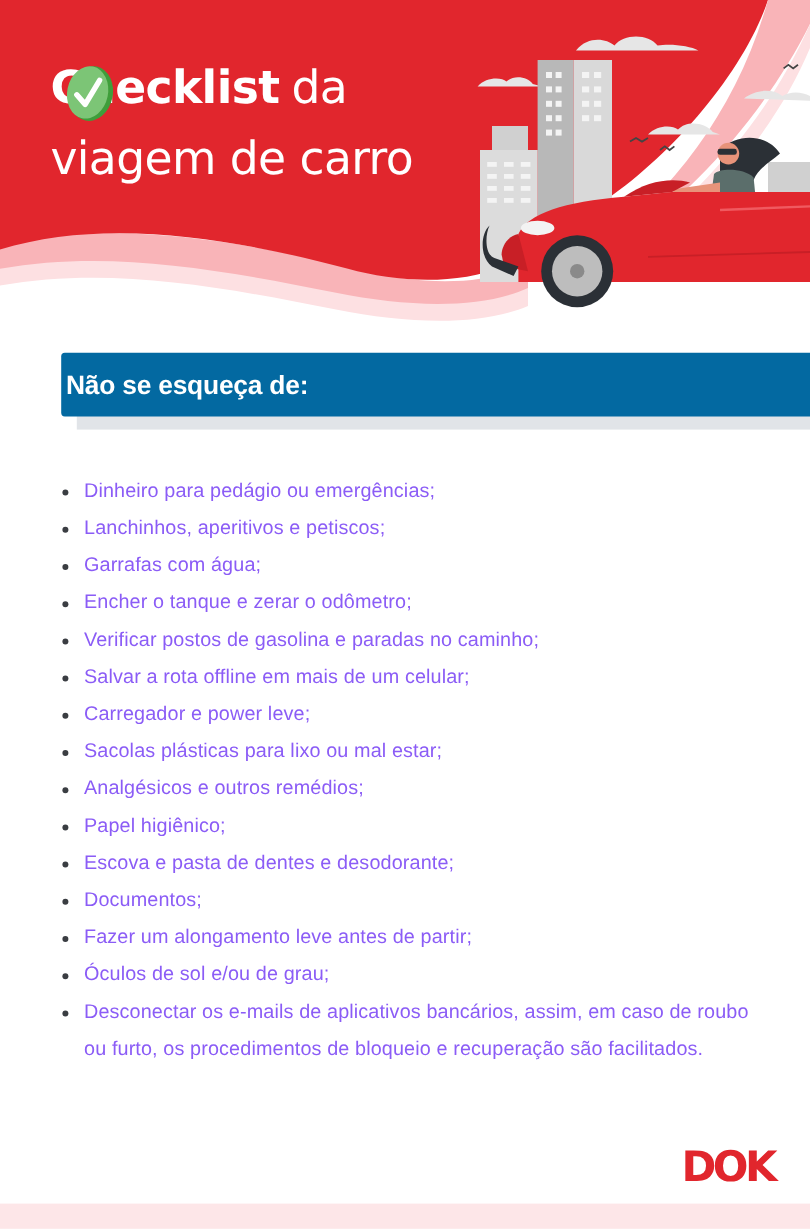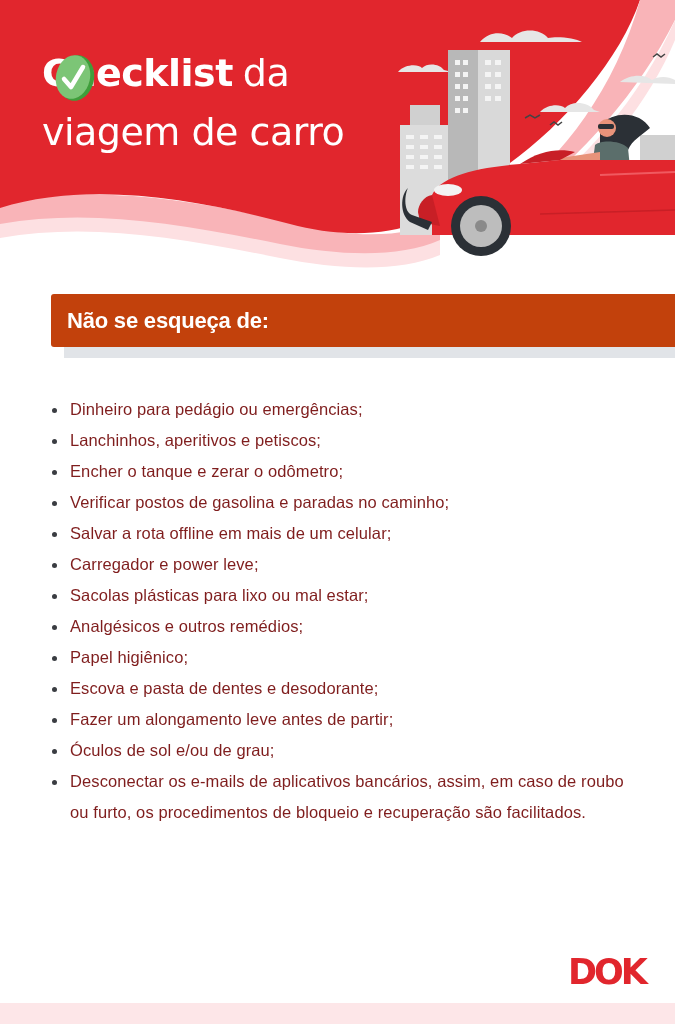--- a/index.html
+++ b/index.html
@@ -19,29 +19,29 @@
   .title .light { font-weight: normal; margin-left: 10px; letter-spacing: -0.5px; }
   .title .l2 { font-size: 38px; font-weight: normal; letter-spacing: -0.5px; white-space: nowrap; margin-top: 16px; }
   .check { display: inline-block; width: 44px; height: 52px; margin-left: 10px; }
 
   .banner-shadow {
     position: absolute; left: 64px; top: 344px; width: 611px; height: 14px;
     background: #e1e4e8;
   }
   .banner {
     position: absolute; left: 51px; top: 294px; width: 624px; height: 53px;
-    background: #c2410c; border-radius: 3px 0 0 3px;
-    box-sizing: border-box; padding-left: 16px;
+    background: #0369a1; border-radius: 3px 0 0 3px;
+    box-sizing: border-box; padding-left: 4px;
     display: flex; align-items: center;
   }
   .banner span { color: #fff; font-size: 22px; font-weight: bold; letter-spacing: -0.2px; }
 
   .list { position: absolute; left: 48px; top: 394px; width: 590px; margin: 0; padding: 0; list-style: none; }
   .list li {
-    position: relative; padding-left: 22px; color: #7f1d1d;
+    position: relative; padding-left: 22px; color: #8b5cf6;
     font-size: 16.5px; line-height: 31px; letter-spacing: 0.1px;
   }
   .list li::before {
     content: ""; position: absolute; left: 4px; top: 14px; width: 5px; height: 5px;
     border-radius: 50%; background: #3a3d42;
   }
   .logo {
     position: absolute; left: 568px; top: 953px; width: 85px; height: 34px;
   }
   .bottom-strip { position: absolute; left: 0; top: 1003px; width: 675px; height: 21px; background: #fde6e8; }
@@ -150,28 +150,30 @@
 </div>
 
 <div class="banner-shadow"></div>
 <div class="banner">
   <span>Não se esqueça de:</span>
 </div>
 
 <ul class="list">
   <li>Dinheiro para pedágio ou emergências;</li>
   <li>Lanchinhos, aperitivos e petiscos;</li>
+  <li>Garrafas com água;</li>
   <li>Encher o tanque e zerar o odômetro;</li>
   <li>Verificar postos de gasolina e paradas no caminho;</li>
   <li>Salvar a rota offline em mais de um celular;</li>
   <li>Carregador e power leve;</li>
   <li>Sacolas plásticas para lixo ou mal estar;</li>
   <li>Analgésicos e outros remédios;</li>
   <li>Papel higiênico;</li>
   <li>Escova e pasta de dentes e desodorante;</li>
+  <li>Documentos;</li>
   <li>Fazer um alongamento leve antes de partir;</li>
   <li>Óculos de sol e/ou de grau;</li>
   <li>Desconectar os e-mails de aplicativos bancários, assim, em caso de roubo ou furto, os procedimentos de bloqueio e recuperação são facilitados.</li>
 </ul>
 
 <svg class="logo" viewBox="0 0 85 34">
   <text x="0" y="31" font-family="DejaVu Sans, sans-serif" font-weight="bold" font-size="35" letter-spacing="-3" fill="#e1262d">DOK</text>
 </svg>
 
 <div class="bottom-strip"></div>

